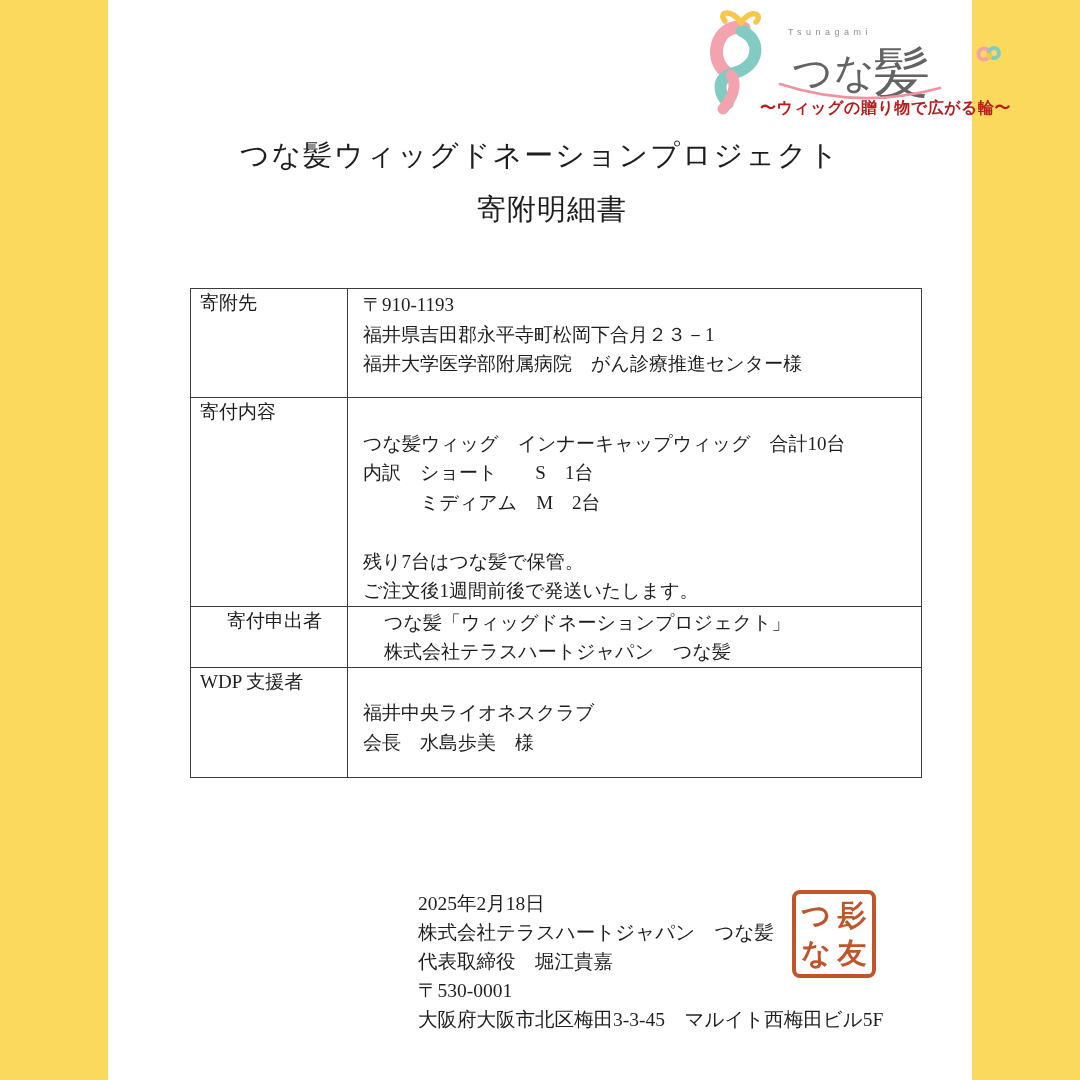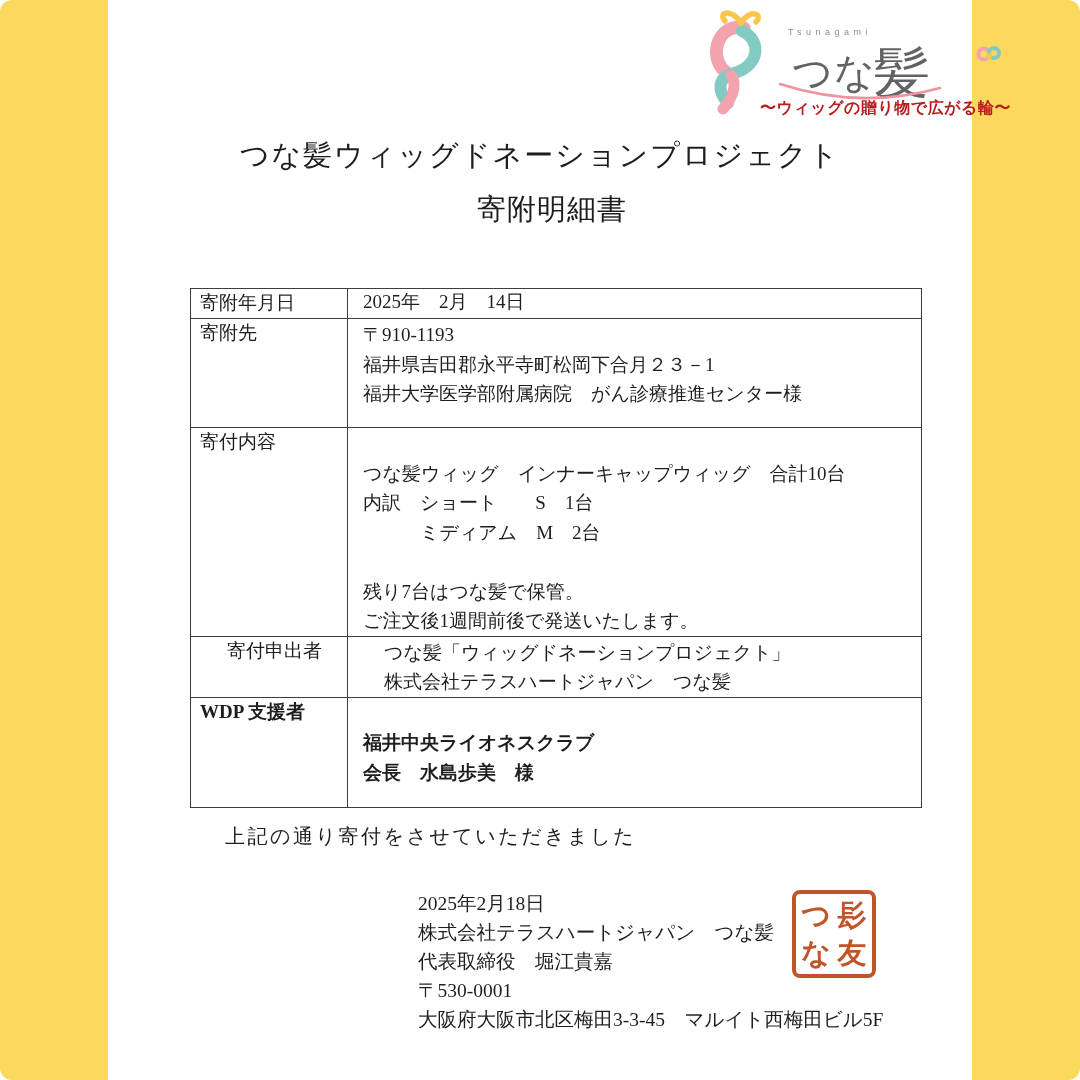--- a/index.html
+++ b/index.html
@@ -1,19 +1,19 @@
 <!DOCTYPE html>
 <html><head>
 <meta charset="utf-8">
 <style>
   html,body { margin:0; padding:0; }
   body { font-family: "Liberation Serif", "DejaVu Serif", serif; color:#1e1e1e; }
   .canvas {
     position:relative; width:1080px; height:1080px;
-    background:#ffffff; overflow:hidden;border-radius:12px;
+    background:#ffffff; overflow:hidden;
   }
   .band { position:absolute; top:0; height:1080px; width:108px; background:#fbd95c; }
   .band-left { left:0; }
   .band-right { left:972px; }
 
   
   .logo { position:absolute; left:698px; top:6px; width:260px; height:110px; }
   .ribbon-svg { position:absolute; left:0; top:0; }
   .logo-text { position:absolute; left:76px; top:0; width:184px; height:110px; }
   .brand-en { position:absolute; left:14px; top:21px; font-family:"Liberation Sans",sans-serif;
@@ -36,21 +36,21 @@
                     border-collapse:collapse; table-layout:fixed; }
   .donation-table td { border:1.5px solid #3d3d3d; vertical-align:top; }
   td.label { width:138px; padding:1px 9px 0 9px; font-size:19px; line-height:26px; }
   td.value { padding:1px 15px 0 15px; font-size:19px; }
   .line { min-height:29.5px; line-height:29.5px; white-space:pre; }
   tr.r0 td { height:28px; }
   tr.r0 .line, tr.r0.label { min-height:24px; line-height:24px; }
   tr.r1 td { height:107px; }
   tr.r2 td { height:190px; }
   tr.r3 td { height:54px;padding-left:36px; }
-  tr.r4 td { height:108px;font-weight:bold; }
+  tr.r4 td { height:108px; }
 
   
   .note { position:absolute; left:225px; top:823px; font-size:20px; letter-spacing:2.5px; white-space:nowrap; }
   .sign-block { position:absolute; left:418px; top:889px; font-size:19.5px; }
   .sign-block .line { min-height:29px; line-height:29px; }
 
   .seal { position:absolute; left:792px; top:890px; width:72px; height:76px;
           border:4.5px solid #c0552b; border-radius:8px; color:#c0552b;
           display:grid; grid-template-columns:1fr 1fr; grid-template-rows:1fr 1fr;
           align-items:center; justify-items:center; font-size:29px; font-weight:bold;
@@ -85,26 +85,20 @@
       </svg>
     </div>
     <div class="tagline">〜ウィッグの贈り物で広がる輪〜</div>
   </div>
 
   <div class="title1">つな髪ウィッグドネーションプロジェクト</div>
   <div class="title2">寄附明細書</div>
 
   <table class="donation-table">
     <tbody>
-        <tr class="r0">
-      <td class="label">寄附年月日</td>
-      <td class="value">
-        <div class="line">2025年　2月　14日</div>
-      </td>
-    </tr>
     <tr class="r1">
       <td class="label">寄附先</td>
       <td class="value">
         <div class="line">〒910-1193</div>
         <div class="line">福井県吉田郡永平寺町松岡下合月２３－1</div>
         <div class="line">福井大学医学部附属病院　がん診療推進センター様</div>
       </td>
     </tr>
     <tr class="r2">
       <td class="label">寄付内容</td>
@@ -129,21 +123,20 @@
       <td class="label">WDP 支援者</td>
       <td class="value">
         <div class="line"></div>
         <div class="line">福井中央ライオネスクラブ</div>
         <div class="line">会長　水島歩美　様</div>
       </td>
     </tr>
   </tbody>
     </table>
 
-  <div class="note">上記の通り寄付をさせていただきました</div>
 
   <div class="sign-block">
     <div class="line">2025年2月18日</div>
     <div class="line">株式会社テラスハートジャパン　つな髪</div>
     <div class="line">代表取締役　堀江貴嘉</div>
     <div class="line">〒530-0001</div>
     <div class="line">大阪府大阪市北区梅田3-3-45　マルイト西梅田ビル5F</div>
   </div>
 
   <div class="seal">

